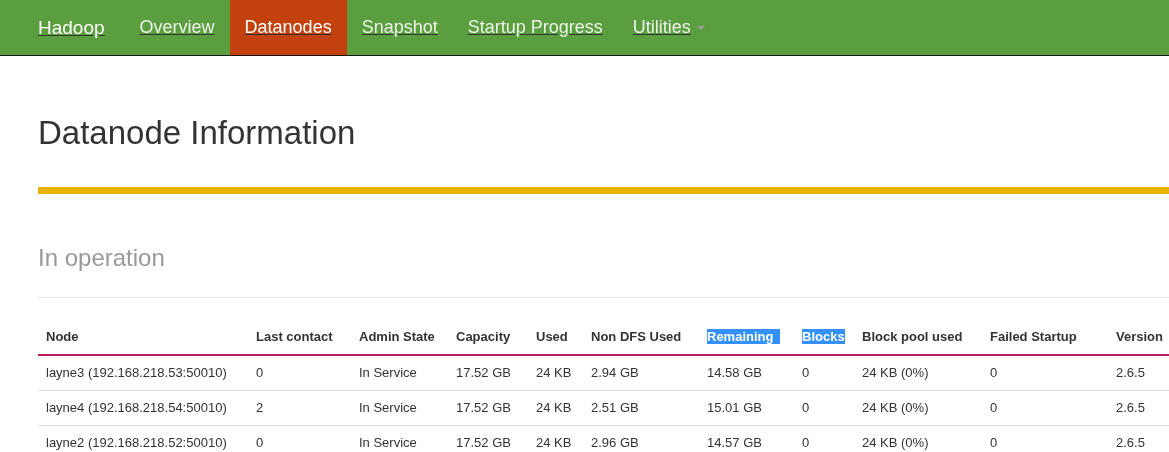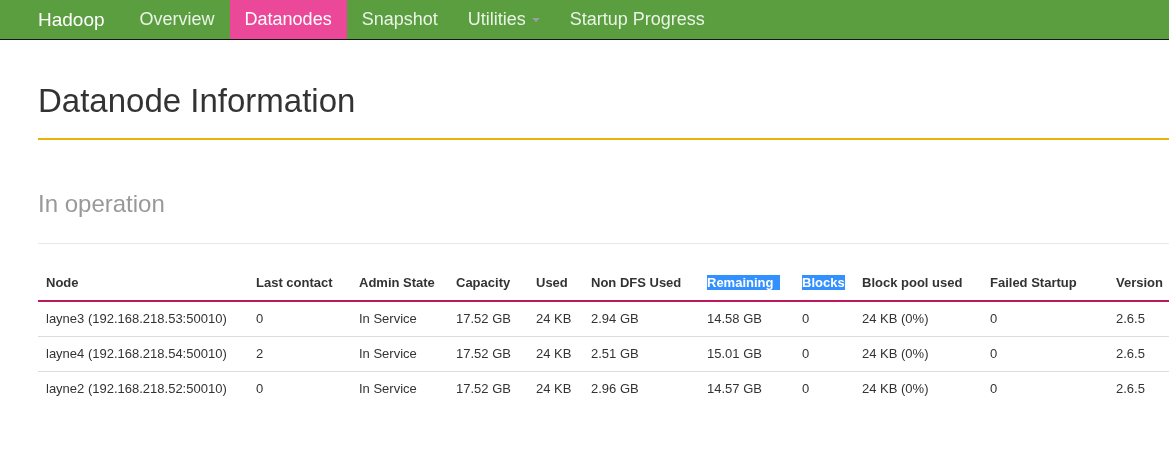--- a/index.html
+++ b/index.html
@@ -7,61 +7,62 @@
   body {
     width: 1169px; height: 452px;
     font-family: "Liberation Sans", "DejaVu Sans", sans-serif;
     color: #333;
     overflow: hidden;
     position: relative;
   }
 
   
   .navbar {
-    height: 40px;
+    height: 56px;
     background: #5a9e3f;
     border-bottom: 1.5px solid #161616;
     display: flex;
     align-items: stretch;
+    text-decoration: underline;
   }
   .brand {
     display: flex; align-items: center;
     padding: 0 20px 0 38px;
     color: #ffffff;
     font-size: 19px;
     cursor: pointer;
   }
   .nav-item {
     display: flex; align-items: center;
     padding: 0 15px;
     font-size: 18px;
     color: rgba(255,255,255,0.88);
     cursor: pointer;
     white-space: nowrap;
   }
   .nav-item.active {
-    background: #ec4899;
+    background: #c2410c;
     color: #ffffff;
   }
   .caret {
     display: inline-block;
     width: 0; height: 0;
     margin-left: 6px;
     border-left: 4px solid transparent;
     border-right: 4px solid transparent;
     border-top: 4px solid #9d9d9d;
   }
 
   
   .container { margin-left: 38px; }
 
   .page-title-block {
-    margin-top: 42px;
-    padding-bottom: 18px;
-    border-bottom: 2px solid #eab308;
+    margin-top: 58px;
+    padding-bottom: 35px;
+    border-bottom: 7px solid #eab308;
   }
   .page-title {
     margin: 0;
     font-size: 33px;
     font-weight: 400;
     color: #333;
     line-height: 38px;
   }
 
   .section-header {
@@ -115,25 +116,25 @@
   <div class="nav-item">
     <span>Overview</span>
   </div>
   <div class="nav-item active">
     <span>Datanodes</span>
   </div>
   <div class="nav-item">
     <span>Snapshot</span>
   </div>
   <div class="nav-item">
+    <span>Startup Progress</span>
+  </div>
+  <div class="nav-item">
     <span>Utilities</span>
     <span class="caret"></span>
-  </div>
-  <div class="nav-item">
-    <span>Startup Progress</span>
   </div>
 </nav>
 
 <div class="container">
 
   <div class="page-title-block">
     <h1 class="page-title">Datanode Information</h1>
   </div>
 
   <div class="section-header">

